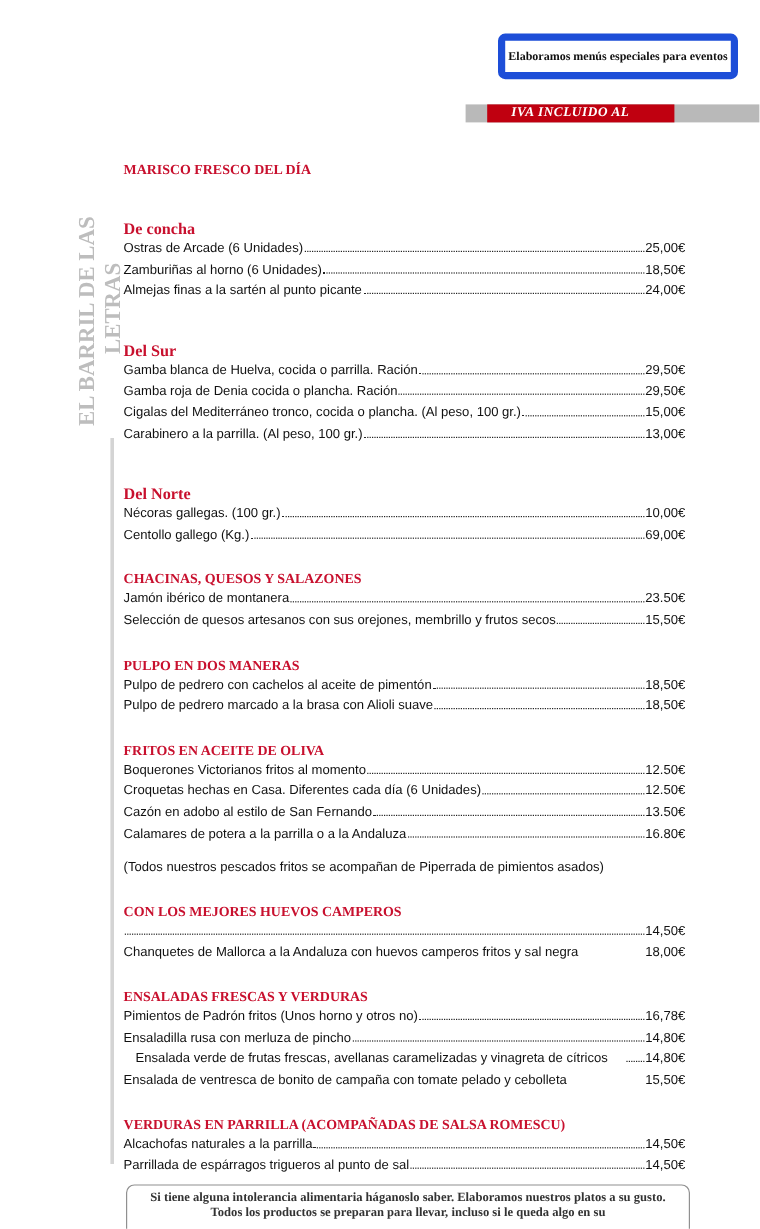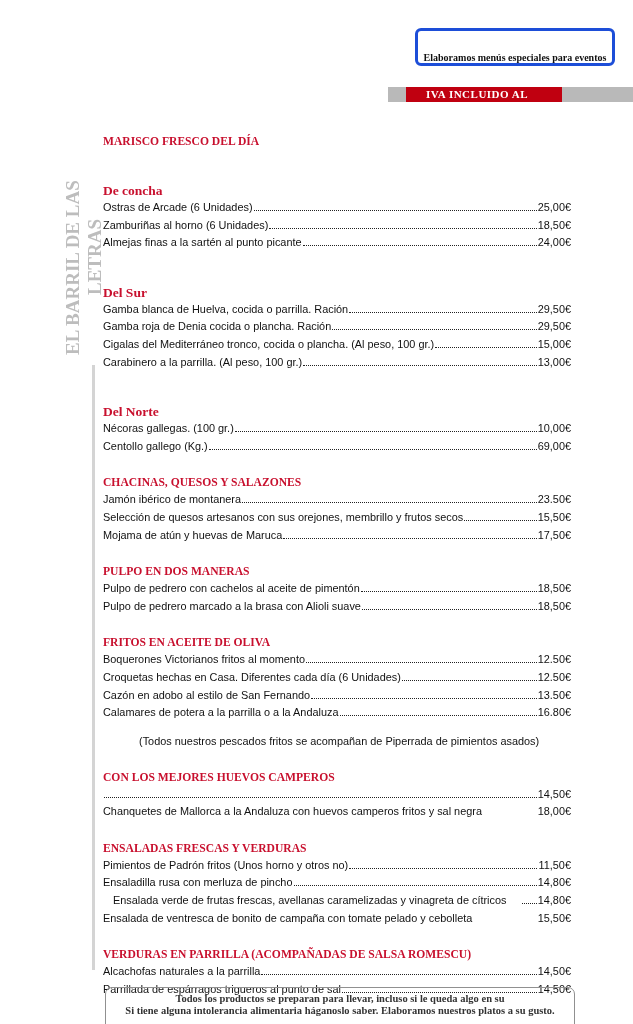--- a/index.html
+++ b/index.html
@@ -1,37 +1,37 @@
 <!DOCTYPE html>
 <html><head>
 <meta charset="utf-8">
 <style>
   html, body { margin:0; padding:0; background:#ffffff; }
   body { width:633px; height:1024px; position:relative; overflow:hidden;
          font-family:"Liberation Serif", serif; color:#111; }
   .events-box { position:absolute; left:415px; top:28px; width:200px; height:38px;
-         border:3px solid #1d4ed8; border-radius:6px; box-sizing:border-box;
+         border:6px solid #1d4ed8; border-radius:6px; box-sizing:border-box;
          font-size:10px; font-weight:bold; text-align:center; line-height:12px;
-         padding-top:21px; }
+         padding-top:8px; }
   .iva-bar { position:absolute; left:388px; top:87px; width:245px; height:15px; background:#b9b9b9; }
   .iva-red { position:absolute; left:406px; top:87px; width:156px; height:15px; background:#c00010;
-         color:#fff; font-weight:bold; font-size:11px; line-height:15px;
+         color:#fff; font-style:italic; font-weight:bold; font-size:11px; line-height:15px;
          letter-spacing:0.5px; padding-left:20px; box-sizing:border-box; }
   .vert-line { position:absolute; left:92px; top:365px; width:3px; height:605px; background:#d4d4d4; }
   .vert-title { position:absolute; left:62px; top:355px; transform-origin:0 0; transform:rotate(-90deg);
          font-size:19px; font-weight:bold; color:#bdbdbd; line-height:22px; white-space:nowrap; width:230px; }
   .vert-title span { display:block; }
   .content { position:absolute; left:103px; top:133px; width:468px; font-size:11.4px; }
   .sec { color:#c8102e; font-weight:bold; font-size:11.6px; line-height:17px; margin-top:0; }
   .sub { color:#c8102e; font-weight:bold; font-size:13.5px; line-height:17px;margin-top:32px; }
   .row { display:flex; align-items:baseline; line-height:17.6px; white-space:nowrap; font-family:"Liberation Sans", sans-serif; font-size:10.9px; }
   .row .n { flex:0 0 auto; }
   .row .d { flex:1 1 auto; border-bottom:1px dotted #222; margin:0 1px 3px 1px; min-width:4px; }
   .row .p { flex:0 0 auto; }
-  .note { font-family:"Liberation Sans", sans-serif; font-size:10.9px; line-height:17px; width:440px;margin-left:36px; }
+  .note { font-family:"Liberation Sans", sans-serif; font-size:10.9px; line-height:17px; width:440px; }
   .gap { height:19px; }
   .footer { position:absolute; left:105px; top:987px; width:470px; height:60px; border:1px solid #909090;
          border-radius:7px; box-sizing:border-box; text-align:center; font-size:10.5px; font-weight:bold;
          color:#333; line-height:12px; padding-top:5px; }
 </style>
 </head>
 <body>
 
 <div class="events-box">Elaboramos menús especiales para eventos</div>
 <div class="iva-bar"></div>
@@ -101,25 +101,20 @@
   <div class="row">
       <span class="n">Jamón ibérico de montanera</span>
       <span class="d"></span>
       <span class="p">23.50€</span>
     </div>
   <div class="row">
       <span class="n">Selección de quesos artesanos con sus orejones, membrillo y frutos secos</span>
       <span class="d" style="min-width:2px;"></span>
       <span class="p">15,50€</span>
     </div>
-  <div class="row">
-      <span class="n">Mojama de atún y huevas de Maruca</span>
-      <span class="d"></span>
-      <span class="p">17,50€</span>
-    </div>
 
   <div class="gap"></div>
 
   <div class="sec">PULPO  EN DOS MANERAS</div>
   <div class="row">
       <span class="n">Pulpo de pedrero con cachelos al aceite de pimentón</span>
       <span class="d"></span>
       <span class="p">18,50€</span>
     </div>
   <div class="row">
@@ -166,21 +161,21 @@
       <span class="d" style="min-width:1px;border:none;"></span>
       <span class="p">18,00€</span>
     </div>
 
   <div class="gap"></div>
 
   <div class="sec">ENSALADAS FRESCAS Y VERDURAS</div>
   <div class="row">
       <span class="n">Pimientos de Padrón fritos (Unos horno y otros no)</span>
       <span class="d"></span>
-      <span class="p">11,50€</span>
+      <span class="p">16,78€</span>
     </div>
   <div class="row">
       <span class="n">Ensaladilla rusa con merluza de pincho</span>
       <span class="d"></span>
       <span class="p">14,80€</span>
     </div>
   <div class="row" style="white-space:normal;padding-left:10px;">
       <span class="n" style="flex:1 1 auto;max-width:440px;">Ensalada verde de frutas frescas, avellanas caramelizadas y vinagreta de cítricos</span>
       <span class="d"></span>
       <span class="p">14,80€</span>
@@ -200,15 +195,15 @@
       <span class="p">14,50€</span>
     </div>
   <div class="row">
       <span class="n">Parrillada de espárragos trigueros al punto de sal</span>
       <span class="d"></span>
       <span class="p">14,50€</span>
     </div>
 </div>
 
 <div class="footer">
+  <div style="padding:0 18px;">Si tiene alguna intolerancia alimentaria  háganoslo saber. Elaboramos nuestros platos a su gusto.</div>
   <div>Todos los productos se preparan para llevar, incluso si le queda algo en su</div>
-  <div style="padding:0 18px;">Si tiene alguna intolerancia alimentaria  háganoslo saber. Elaboramos nuestros platos a su gusto.</div>
 </div>
 
 </body></html>

